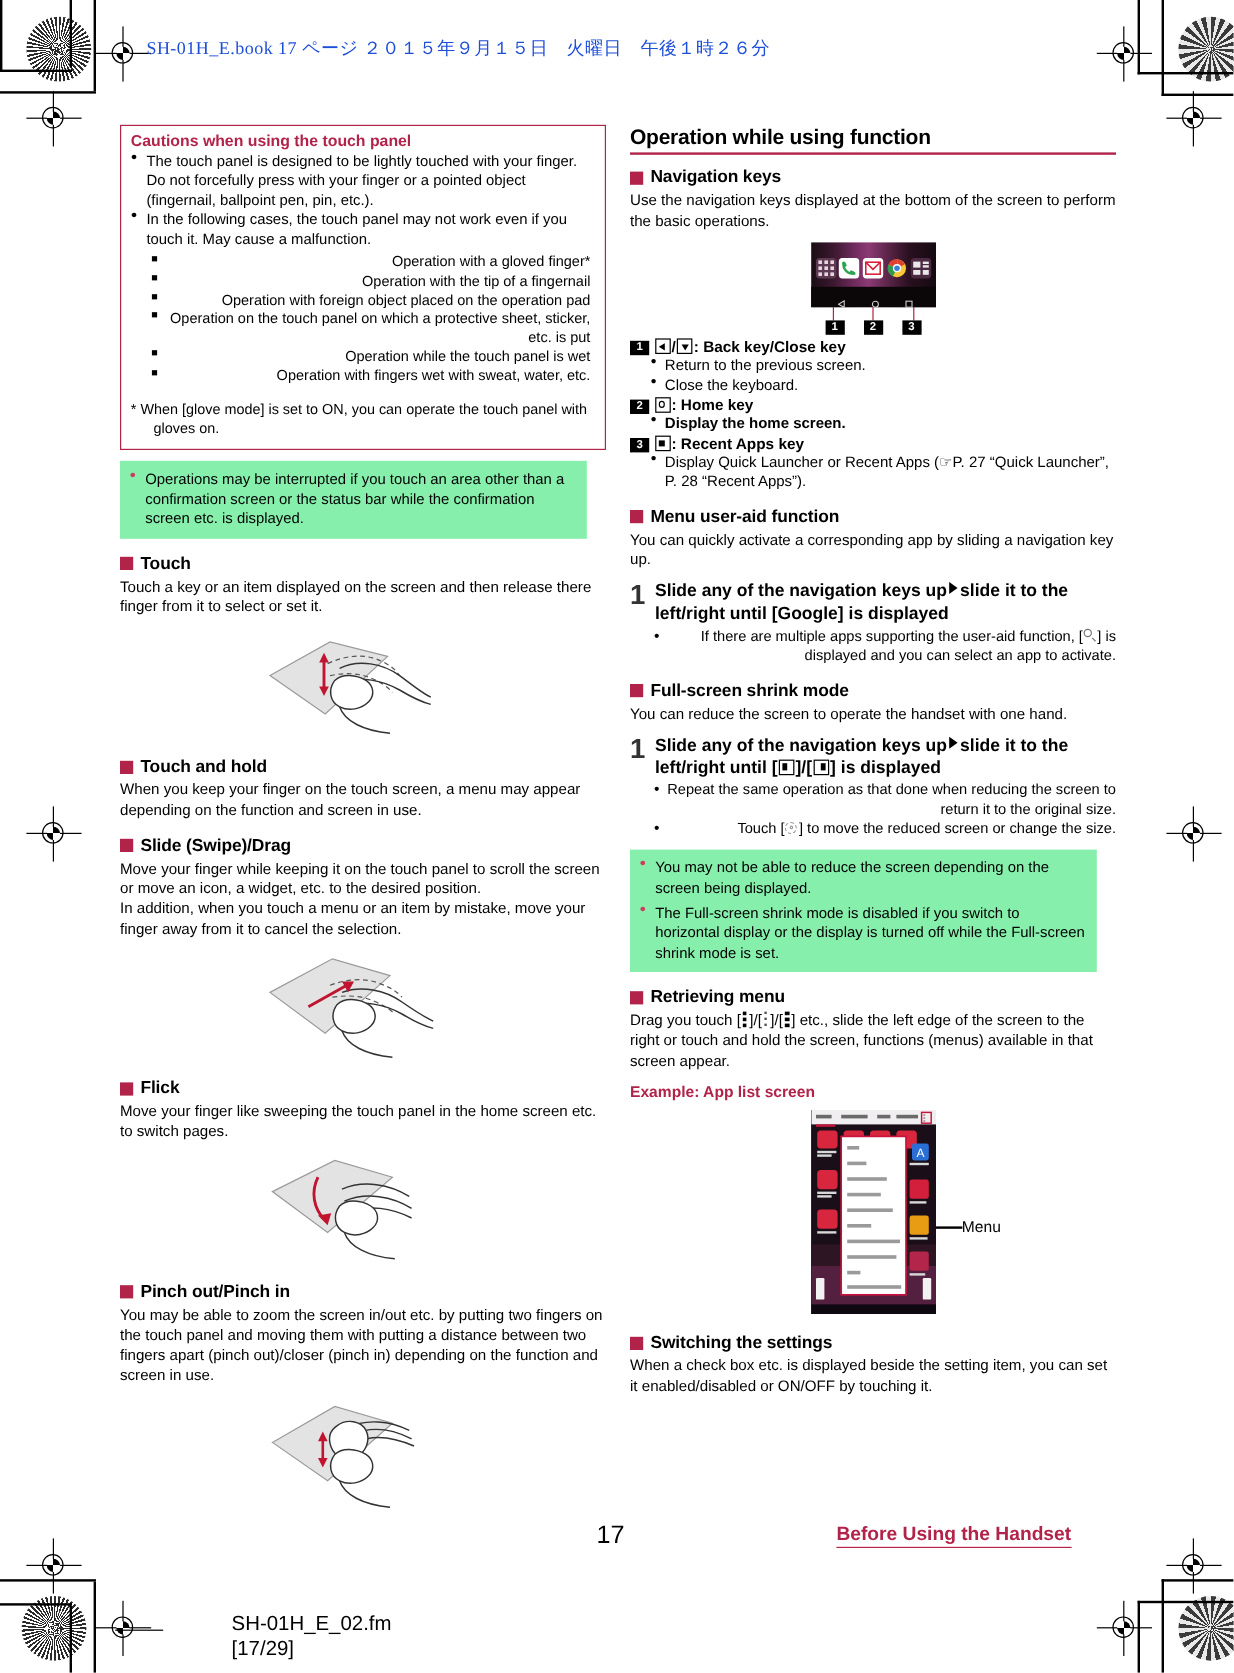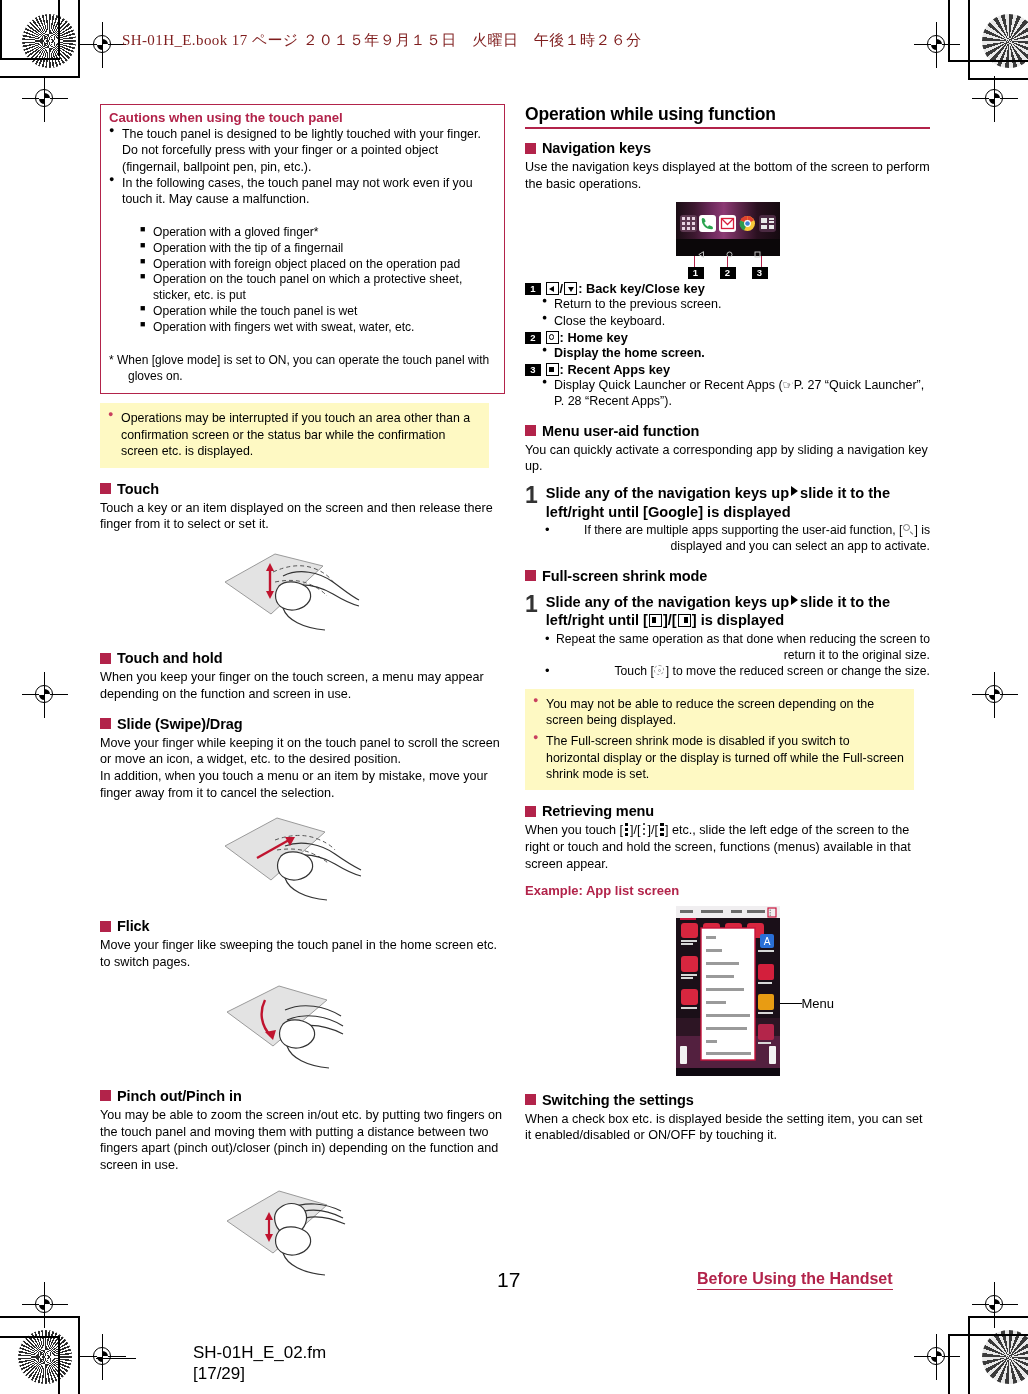--- a/index.html
+++ b/index.html
@@ -16,21 +16,21 @@
   .regmark .vl{position:absolute;top:-6px;left:16.2px;height:46px;width:1.2px;background:#000;}
 
   .starmark{position:absolute;width:54px;height:54px;border-radius:50%;overflow:hidden;
             background:repeating-conic-gradient(#2b2b2b 0deg 4deg,#ffffff 4deg 8deg);}
   .starmark.b{background:repeating-conic-gradient(#3a3a3a 0deg 9deg,#e9e9e9 9deg 18deg);}
 
   .cropline{position:absolute;background:#000;}
 
   
   .slug{position:absolute;left:122px;top:31px;font-family:"Liberation Serif","DejaVu Serif",serif;
-        font-size:15px;letter-spacing:.4px;white-space:nowrap;color:#7f1d1d;}
+        font-size:15px;letter-spacing:.4px;white-space:nowrap;color:#1d4ed8;}
 
   
   .page{position:absolute;left:0;top:0;width:1028px;height:1394px;}
   .col{position:absolute;width:405px;}
   .colL{left:100px;top:104px;}
   .colR{left:525px;top:104px;}
 
   
   .h1{font-size:17.5px;font-weight:bold;color:#000;margin:0 0 2px 0;letter-spacing:-.2px;}
   .h1rule{border-bottom:2.4px solid #b2234a;margin:0 0 11px 0;}
@@ -38,27 +38,27 @@
   .h2 .sq{width:11px;height:11px;background:#b2234a;display:inline-block;flex:none;}
   .body{font-size:12.6px;line-height:1.33;margin:0 0 2px 0;}
   .redhead{color:#b2234a;font-weight:bold;font-size:13px;margin:10px 0 4px 0;}
 
   
   .cautionbox{border:1.6px solid #b2234a;padding:5px 8px 9px 8px;box-sizing:border-box;}
   .cautionbox .title{color:#b2234a;font-weight:bold;font-size:13.2px;margin:0 0 1px 0;}
   ul.lv1{list-style:none;margin:0;padding:0;}
   ul.lv1>li{font-size:12.4px;line-height:1.31;padding-left:13px;position:relative;margin-bottom:0;}
   ul.lv1>li::before{content:"\25CF";position:absolute;left:0;top:-1px;font-size:9px;color:#000;}
-  ul.lv2{list-style:none;margin:18px;padding:0 0 0 13px;}
+  ul.lv2{list-style:none;margin:4px;padding:0 0 0 13px;text-align:right;}
   ul.lv2>li{font-size:12.1px;line-height:1.3;padding-left:13px;position:relative;}
   ul.lv2>li::before{content:"\25A0";position:absolute;left:0;top:-1px;font-size:9px;color:#000;}
   .fnote{font-size:12px;line-height:1.3;margin-top:13px;padding-left:19px;text-indent:-19px;}
 
   
-  .notebox{background:#fef9c3;padding:7px 9px 8px 8px;box-sizing:border-box;margin:9px 16px 0 0;}
+  .notebox{background:#86efac;padding:7px 9px 8px 8px;box-sizing:border-box;margin:9px 16px 0 0;}
   ul.rdot{list-style:none;margin:0;padding:0;}
   ul.rdot>li{font-size:12.4px;line-height:1.32;padding-left:13px;position:relative;margin-bottom:5px;}
   ul.rdot>li:last-child{margin-bottom:0;}
   ul.rdot>li::before{content:"\25CF";position:absolute;left:0;top:-1px;font-size:9px;color:#c8405f;}
 
   
   ul.bdot{list-style:none;margin:0 0 0 0;padding:0 0 0 17px;}
   ul.bdot>li{font-size:12.5px;line-height:1.3;padding-left:12px;position:relative;}
   ul.bdot>li::before{content:"\25CF";position:absolute;left:0;top:-1px;font-size:8.5px;color:#000;}
 
@@ -467,20 +467,21 @@
       </div>
     </div>
     <ul class="sdot">
       <li><span>If there are multiple apps supporting the user-aid function,</span> [<span class="gsearch"></span><span>] is displayed and you can select an app to activate.</span></li>
     </ul>
 
     <div class="h2">
       <span class="sq"></span>
       <span>Full-screen shrink mode</span>
     </div>
+    <p class="body">You can reduce the screen to operate the handset with one hand.</p>
     <div class="step">
       <div class="num">1</div>
       <div class="txt">
         <span>Slide any of the navigation keys up</span><span class="arrowg"></span><span>slide it to</span>
         <span>the left/right until [</span><span class="gk shrink-l"></span><span>]/[</span><span class="gk shrink-r"></span><span>] is displayed</span>
       </div>
     </div>
     <ul class="sdot">
       <li>Repeat the same operation as that done when reducing the screen to return it to the original size.</li>
       <li><span>Touch [</span><span class="ggear"></span><span>] to move the reduced screen or change the size.</span></li>
@@ -491,21 +492,21 @@
         <li>You may not be able to reduce the screen depending on the screen being displayed.</li>
         <li>The Full-screen shrink mode is disabled if you switch to horizontal display or the display is turned off while the Full-screen shrink mode is set.</li>
       </ul>
     </div>
 
     <div class="h2">
       <span class="sq"></span>
       <span>Retrieving menu</span>
     </div>
     <p class="body">
-      <span>When you touch [</span><span class="gdots"><i></i><i></i><i></i></span><span>]/[</span><span class="gdots thin"><i></i><i></i><i></i></span><span>]/[</span><span class="gdots bar"><i></i><i></i><i></i></span><span>] etc., slide the left edge of the screen to the right or touch and hold the screen, functions (menus) available in that screen appear.</span>
+      <span>Drag you touch [</span><span class="gdots"><i></i><i></i><i></i></span><span>]/[</span><span class="gdots thin"><i></i><i></i><i></i></span><span>]/[</span><span class="gdots bar"><i></i><i></i><i></i></span><span>] etc., slide the left edge of the screen to the right or touch and hold the screen, functions (menus) available in that screen appear.</span>
     </p>
     <div class="redhead">Example: App list screen</div>
 
     <div class="menufig">
       <div class="menushot">
         <svg width="104" height="170" viewBox="0 0 104 170">
           <rect x="0" y="0" width="104" height="170" fill="#1a0f18"></rect>
           <rect x="0" y="112" width="104" height="58" fill="#2d1524"></rect>
           <rect x="0" y="130" width="104" height="40" fill="#53203f"></rect>
           <rect x="0" y="0" width="104" height="12" fill="#f0eef0"></rect>

